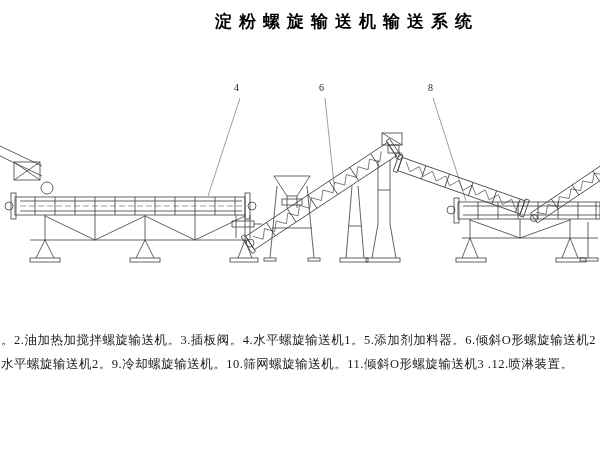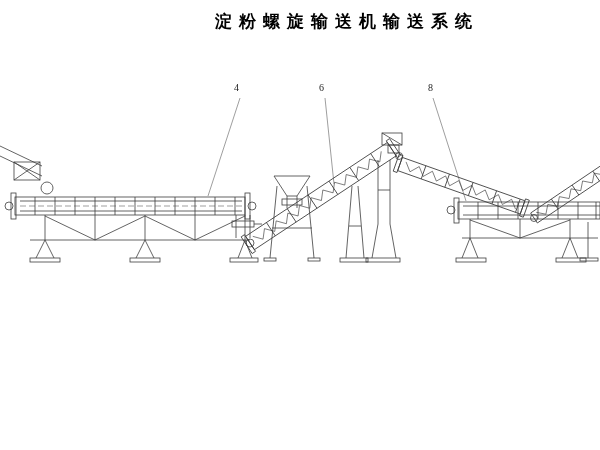--- a/index.html
+++ b/index.html
@@ -235,14 +235,18 @@
         <line x1="433" y1="98" x2="466" y2="201"></line>
       </g>
 
     </g>
   </svg>
 
   <span class="callout callout-4">4</span>
   <span class="callout callout-6">6</span>
   <span class="callout callout-8">8</span>
 
+  <div class="legend">
+    <div>。2.油加热加搅拌螺旋输送机。3.插板阀。4.水平螺旋输送机1。5.添加剂加料器。6.倾斜O形螺旋输送机2</div>
+    <div>水平螺旋输送机2。9.冷却螺旋输送机。10.筛网螺旋输送机。11.倾斜O形螺旋输送机3 .12.喷淋装置。</div>
+  </div>
 
 </div>
 
 </body></html>

